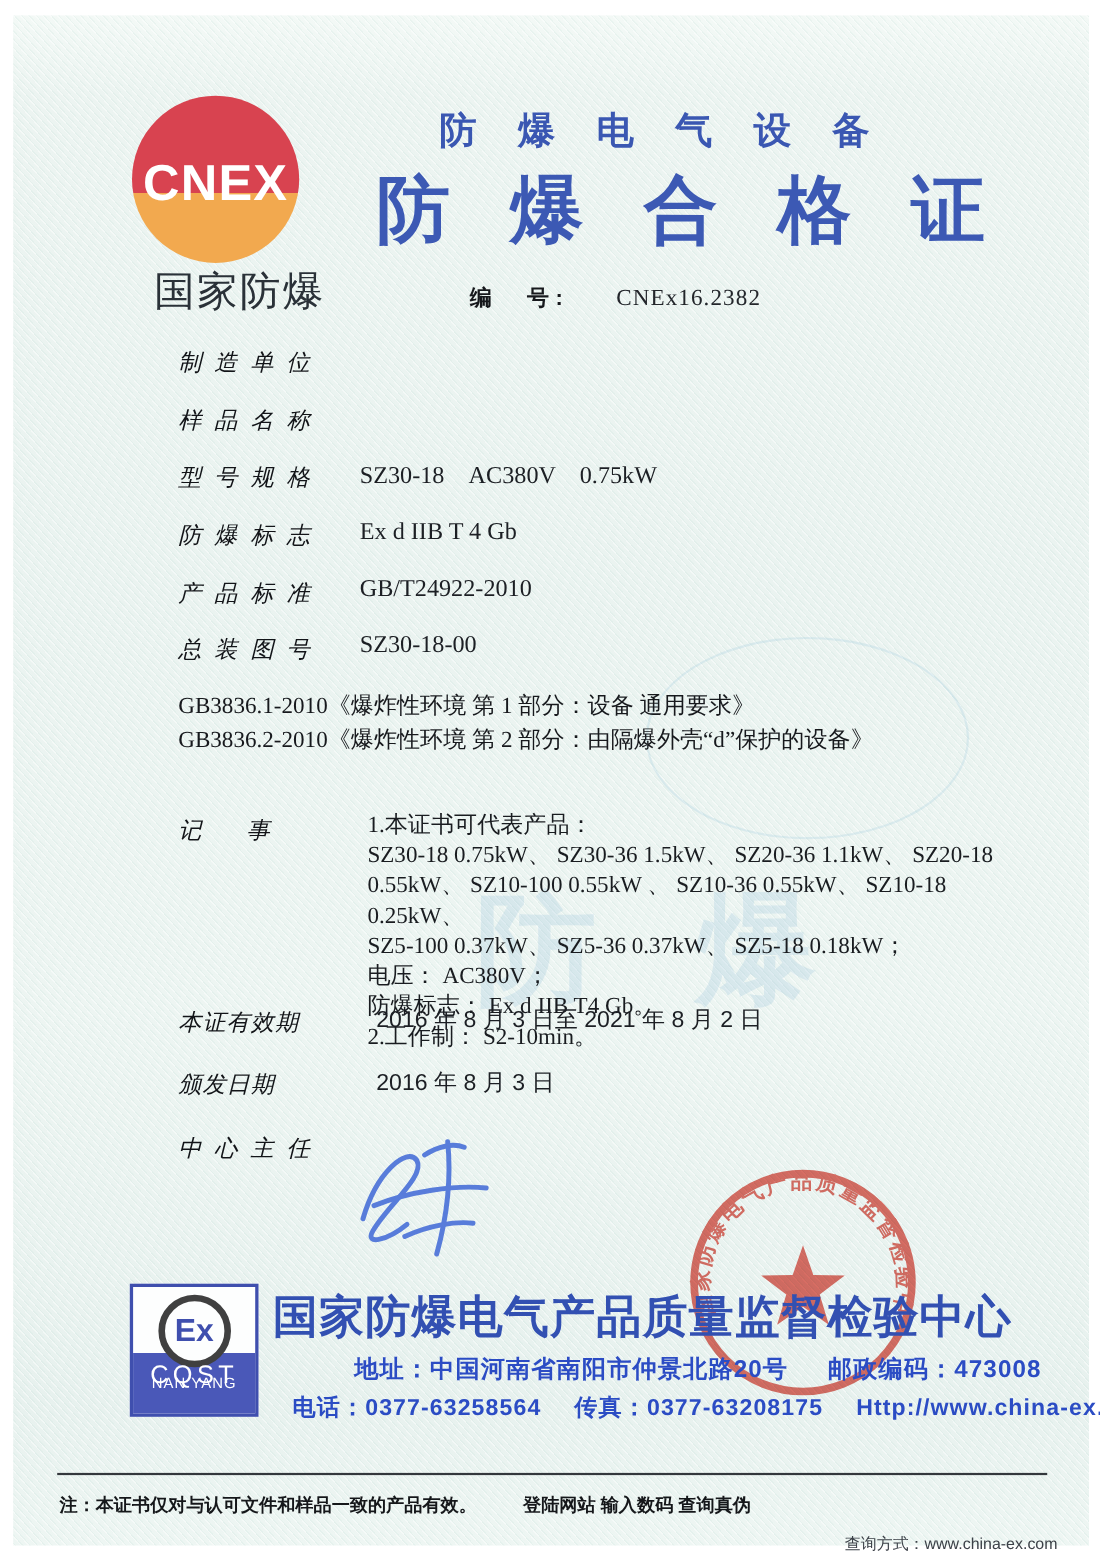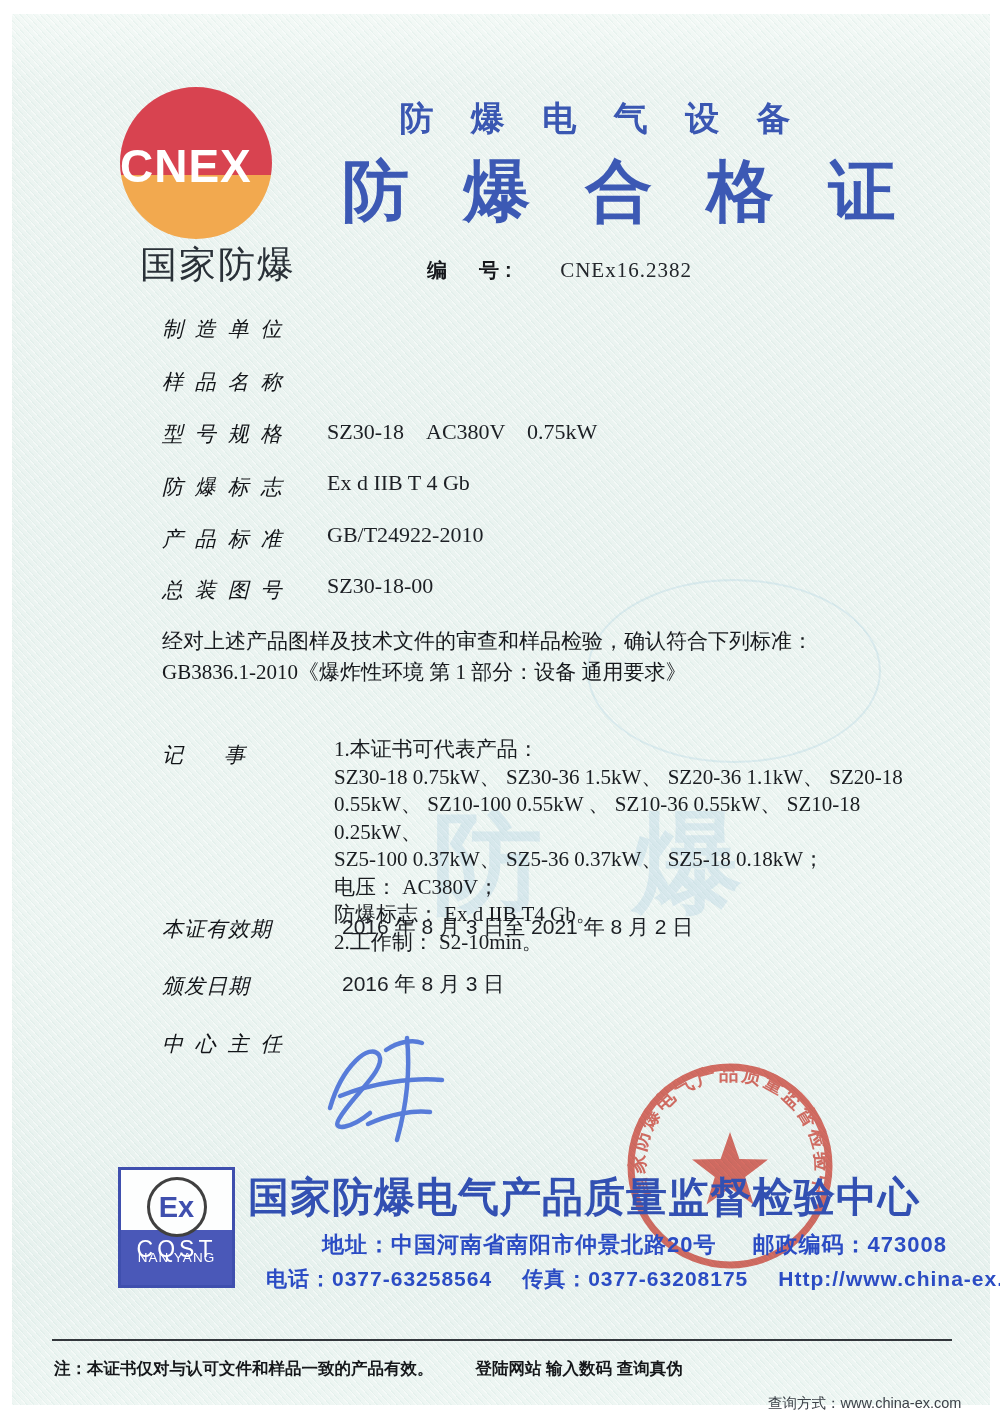--- a/index.html
+++ b/index.html
@@ -11,21 +11,21 @@
   .sheet{
     position:absolute;left:12px;top:14px;right:10px;bottom:10px;
     background:
       repeating-linear-gradient(48deg, rgba(255,255,255,0.45) 0 1px, rgba(186,219,210,0.16) 1px 2px, transparent 2px 5px),
       linear-gradient(180deg,#f3f9f6 0,#ecf4f1 70px,#eaf3f0 520px,#edf5f2 900px,#e7f1ee 1260px,#eef6f3 100%);
   }
   
   .logo-circle{
     position:absolute;left:108px;top:73px;width:152px;height:152px;border-radius:50%;
     background:linear-gradient(180deg,#d84350 0 58%, #f2a94f 58% 100%);
-    display:flex;align-items:center;
+    display:flex;align-items:center;justify-content:center;
   }
   .logo-circle span{
     color:#fff;font-weight:bold;font-size:46px;letter-spacing:1px;
     font-family:"Liberation Sans",sans-serif; margin-top:6px;
   }
   .logo-caption{
     position:absolute;left:88px;top:226px;width:196px;text-align:right;
     font-size:37px;color:#2a3138;letter-spacing:2px;font-weight:500;
   }
   .hdr-subtitle{
@@ -73,21 +73,21 @@
   
   .stamp{position:absolute;left:598px;top:1032px;z-index:1;opacity:0.85;mix-blend-mode:multiply;}
   
   .ex-box{
     position:absolute;left:106px;top:1153px;width:111px;height:115px;
     border:3px solid #3f4fae;background:#fdfefe;z-index:2;
   }
   .ex-box .blue-half{position:absolute;left:0;right:0;bottom:0;height:55px;background:#4a58b8;}
   .ex-box .ex-circle{
     position:absolute;left:50%;top:7px;transform:translateX(-50%);
-    width:54px;height:54px;border-radius:50%;background:#fdfefe;border:3px solid #404040;
+    width:54px;height:54px;border-radius:50%;background:#fdfefe;border:6px solid #404040;
     display:flex;align-items:center;justify-content:center;z-index:2;
   }
   .ex-box .ex-circle span{color:#3f4fae;font-size:29px;font-weight:bold;}
   .ex-box .cqst{position:absolute;left:0;right:0;top:66px;text-align:center;color:#fff;font-size:23px;letter-spacing:4px;font-weight:500;z-index:3;}
   .ex-box .nanyang{position:absolute;left:0;right:0;top:80px;text-align:center;color:#fff;font-size:13.5px;letter-spacing:1px;z-index:3;}
   .inst-name{
     position:absolute;left:236px;top:1156px;width:690px;z-index:2;
     color:#3250b2;font-size:41px;font-weight:bold;letter-spacing:1px;white-space:nowrap;
     font-family:"Liberation Serif",serif;
   }
@@ -143,22 +143,22 @@
   <div class="flabel" style="top:459px">防 爆 标 志</div>
   <div class="fvalue" style="top:456px">Ex d IIB T 4 Gb</div>
 
   <div class="flabel" style="top:511px">产 品 标 准</div>
   <div class="fvalue" style="top:508px">GB/T24922-2010</div>
 
   <div class="flabel" style="top:562px">总 装 图 号</div>
   <div class="fvalue" style="top:559px">SZ30-18-00</div>
 
   <div class="standards">
-    <div>经对上述产品图样及技术文件的审查和样品检验，确认符合下列标准：</div>
     <div>GB3836.1-2010《爆炸性环境 第 1 部分：设备 通用要求》</div>
+    <div>GB3836.2-2010《爆炸性环境 第 2 部分：由隔爆外壳“d”保护的设备》</div>
   </div>
 
   <div class="flabel" style="top:727px;letter-spacing:10px">记　事</div>
   <div class="remarks">
     <div>1.本证书可代表产品：</div>
     <div>SZ30-18  0.75kW、 SZ30-36  1.5kW、 SZ20-36  1.1kW、 SZ20-18</div>
     <div>0.55kW、 SZ10-100 0.55kW 、 SZ10-36 0.55kW、 SZ10-18 0.25kW、</div>
     <div>SZ5-100 0.37kW、 SZ5-36 0.37kW、 SZ5-18 0.18kW；</div>
     <div>电压： AC380V；</div>
     <div>防爆标志： Ex d IIB T4 Gb。</div>

